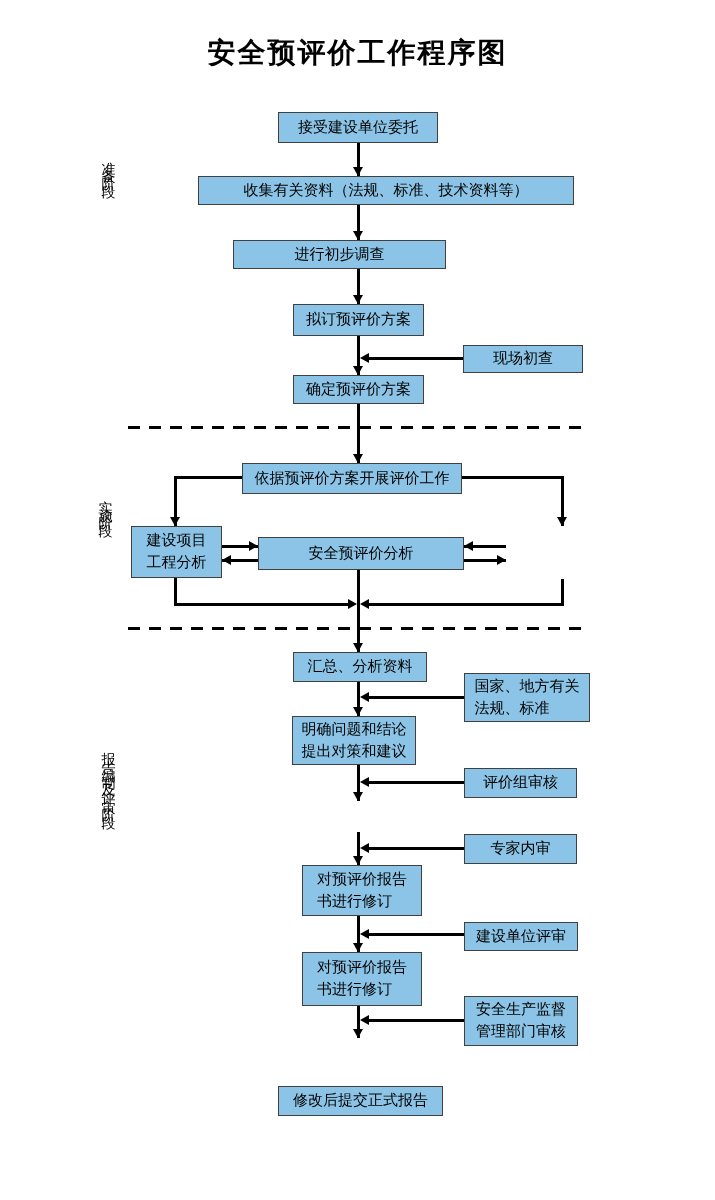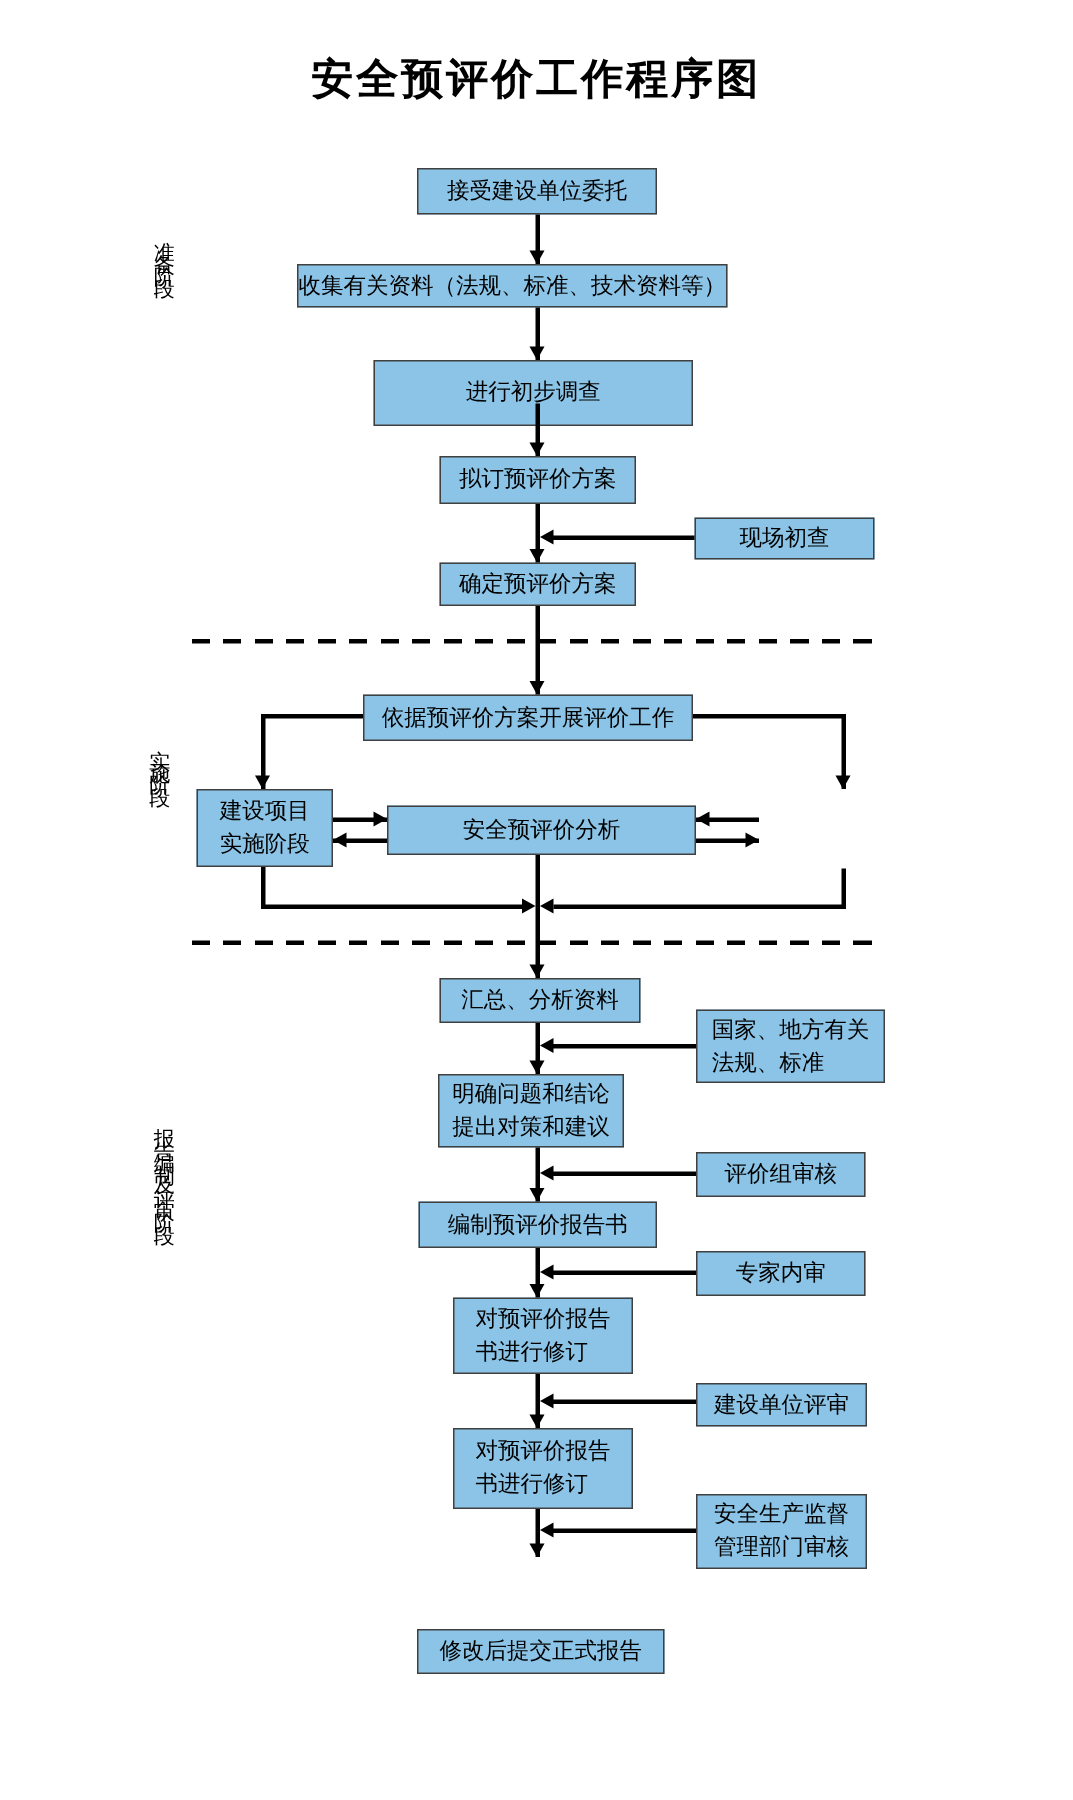--- a/index.html
+++ b/index.html
@@ -84,32 +84,31 @@
   <div class="title">安全预评价工作程序图</div>
 
   <div class="stage-label" style="left:100px; top:150px;">准备阶段</div>
   <div class="stage-label" style="left:97px; top:489px;">实施阶段</div>
   <div class="stage-label" style="left:100px; top:741px;">报告编制及评审阶段</div>
 
   <div class="dashed" style="left:128px; top:426px; width:455px;"></div>
   <div class="dashed" style="left:128px; top:627px; width:455px;"></div>
 
   <div class="box" style="left:278px; top:112px; width:160px; height:31px;">接受建设单位委托</div>
-  <div class="box" style="left:198px; top:176px; width:287px; height:29px;">收集有关资料（法规、标准、技术资料等）</div>
-  <div class="box" style="left:249px; top:240px; width:213px; height:44px;">进行初步调查</div>
+  <div class="box" style="left:198px; top:176px; width:376px; height:29px;">收集有关资料（法规、标准、技术资料等）</div>
+  <div class="box" style="left:233px; top:240px; width:213px; height:29px;">进行初步调查</div>
   <div class="box" style="left:293px; top:304px; width:131px; height:32px;">拟订预评价方案</div>
   <div class="box" style="left:293px; top:375px; width:131px; height:29px;">确定预评价方案</div>
   <div class="box" style="left:242px; top:463px; width:220px; height:31px;">依据预评价方案开展评价工作</div>
   <div class="box" style="left:131px; top:526px; width:91px; height:52px;">建设项目
-实施阶段</div>
+工程分析</div>
   <div class="box" style="left:258px; top:537px; width:206px; height:33px;">安全预评价分析</div>
   <div class="box" style="left:293px; top:652px; width:134px; height:30px;">汇总、分析资料</div>
   <div class="box" style="left:292px; top:716px; width:124px; height:49px;">明确问题和结论
 提出对策和建议</div>
-  <div class="box" style="left:279px; top:801px; width:159px; height:31px;">编制预评价报告书</div>
   <div class="box" style="left:302px; top:865px; width:120px; height:51px;">对预评价报告
 书进行修订</div>
   <div class="box" style="left:302px; top:952px; width:120px; height:54px;">对预评价报告
 书进行修订</div>
   <div class="box" style="left:278px; top:1038px; width:165px; height:30px;margin-top:48px;">修改后提交正式报告</div>
 
   <div class="box" style="left:463px; top:345px; width:120px; height:28px;">现场初查</div>
   <div class="box" style="left:464px; top:673px; width:126px; height:49px;">国家、地方有关
 法规、标准</div>
   <div class="box" style="left:464px; top:768px; width:113px; height:30px;">评价组审核</div>

